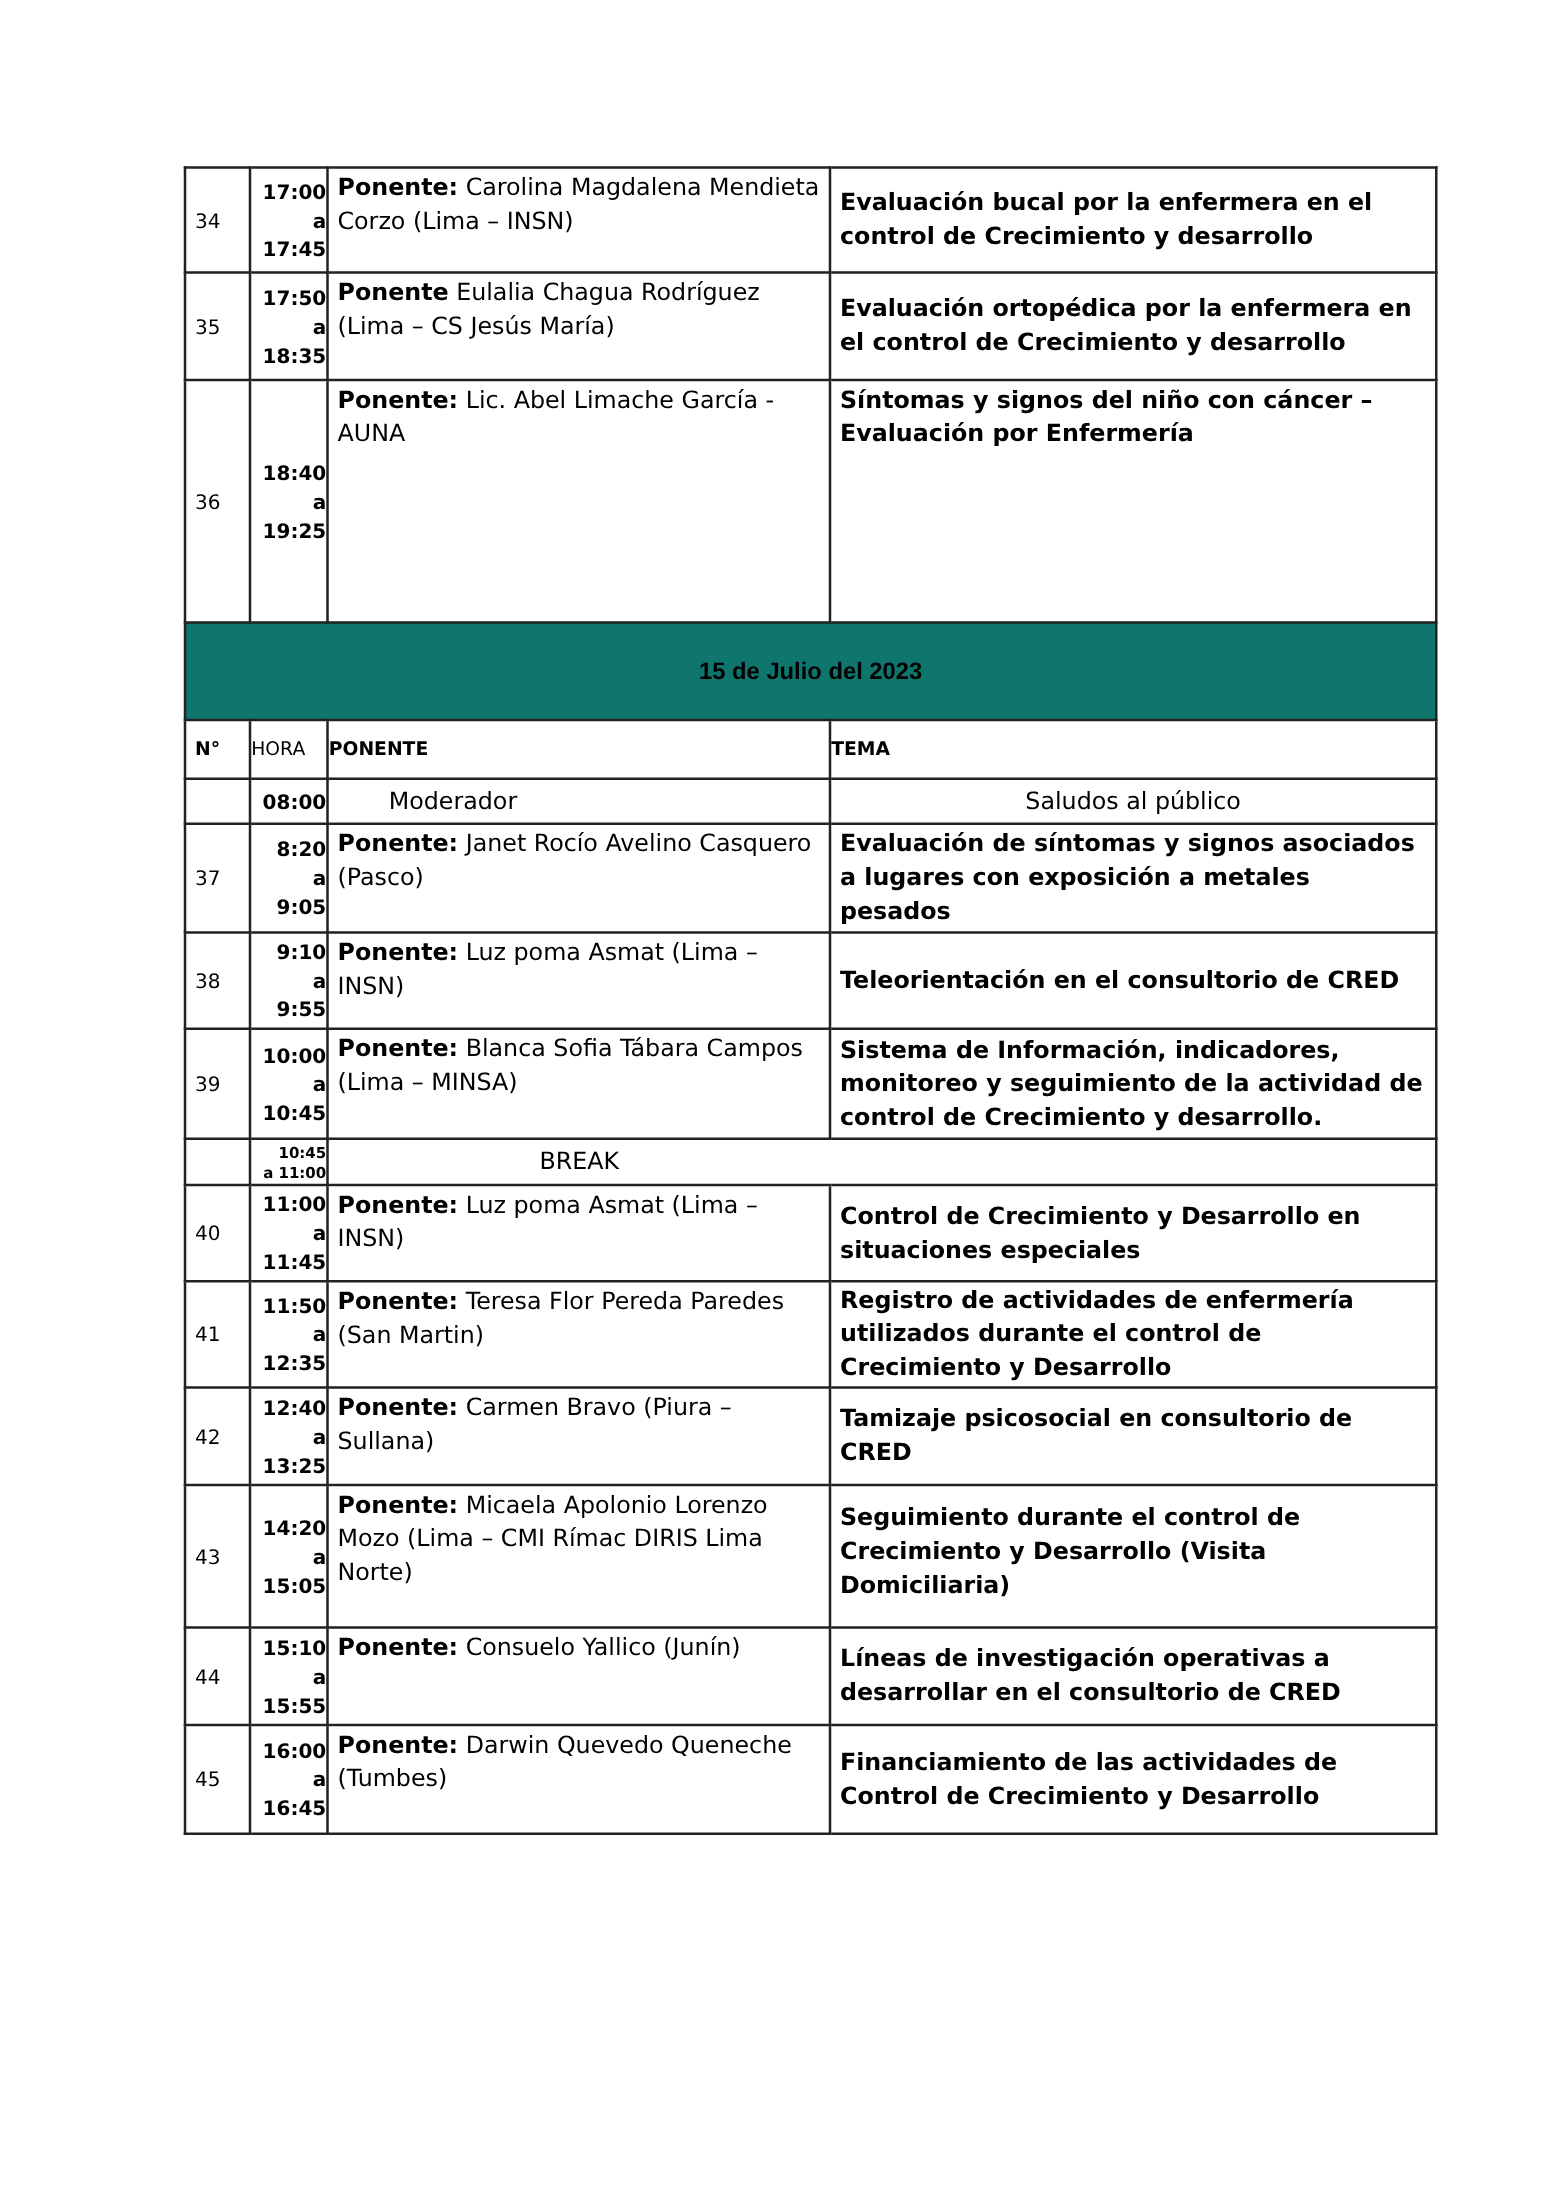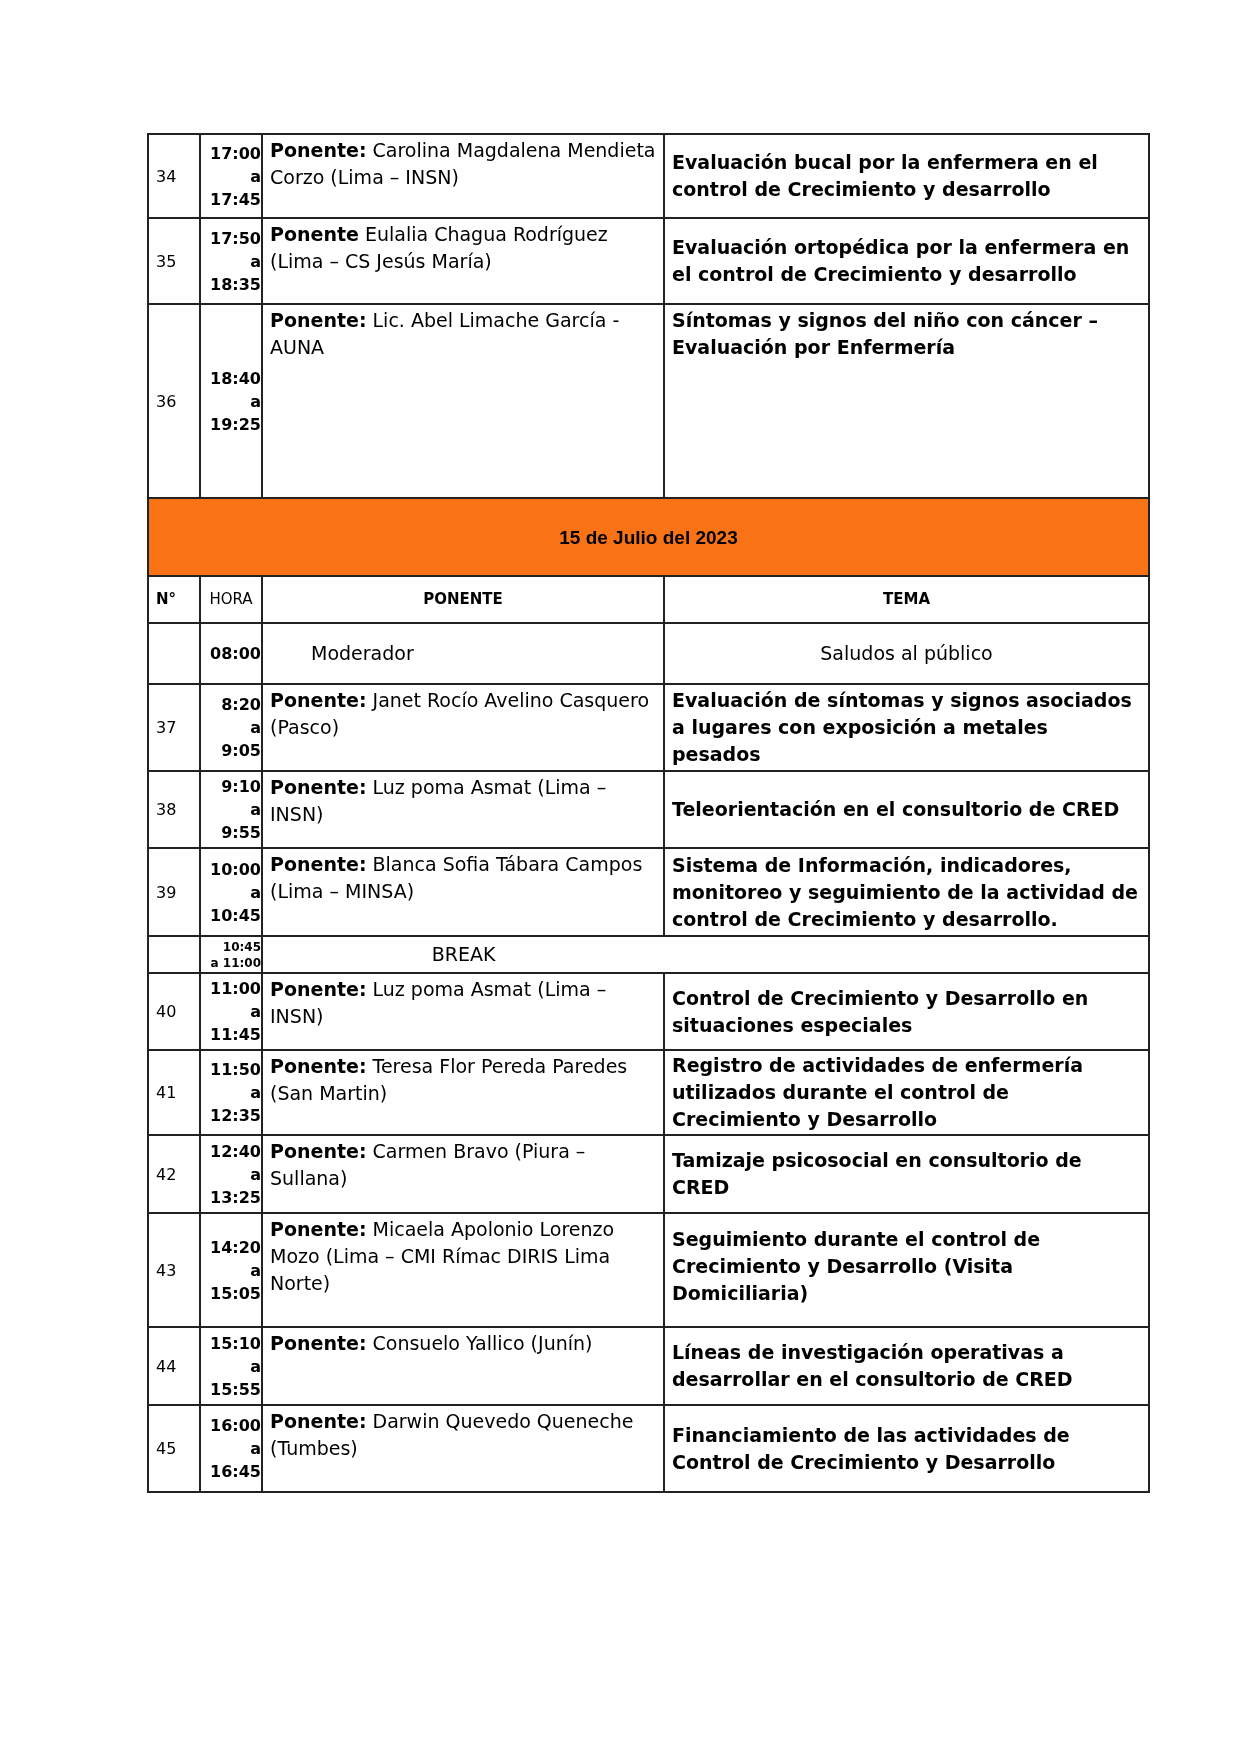--- a/index.html
+++ b/index.html
@@ -20,24 +20,24 @@
     col.c-pon { width: 402px; }
     col.c-tema { width: 485px; }
     .num { padding-left: 7px !important; font-size: 16px !important; }
     .hora { text-align: right; font-size: 16px !important; line-height: 23px !important; font-weight: bold; }
     .hora .small { font-size: 12px; line-height: 16px; display: block; }
     .pon { vertical-align: top !important; padding: 2px 6px 0 7px !important; font-size: 19px !important; }
     .pon b { font-weight: bold; }
     .tema { padding: 0 6px 0 7px !important; font-weight: bold; font-size: 19px !important; }
     .tema.top { vertical-align: top !important; padding-top: 2px !important; }
     .banner td {
-      background: #f97316; text-align: center; font-family: "Liberation Sans", sans-serif;
+      background: #0f766e; text-align: center; font-family: "Liberation Sans", sans-serif;
       font-weight: bold; font-size: 21px;
     }
-    .hdr td { font-size: 15px !important; text-align: center; }
+    .hdr td { font-size: 15px !important; text-align: left; }
     .hdr .hnum { text-align: left; padding-left: 7px; font-weight: bold; }
     .hdr .bold { font-weight: bold; }
     .moder { padding-left: 48px !important; }
     .center { text-align: center; margin-top: 34px; }
     .break-label { text-align: center; font-size: 19px !important; }
     .break-label.bold { font-weight: bold; }
     .noborder-top td { border-top: none; }
     .no-bottom { border-bottom: none !important; }
     .noright { border-right: none !important; }
   </style>
@@ -77,21 +77,21 @@
       <td colspan="4">15 de Julio del 2023</td>
     </tr>
 
     <tr class="hdr" style="height:47px">
       <td class="hnum">N°</td>
       <td>HORA</td>
       <td class="bold">PONENTE</td>
       <td class="bold">TEMA</td>
     </tr>
 
-    <tr style="height:61px">
+    <tr style="height:36px">
       <td class="num"></td>
       <td class="hora">08:00</td>
       <td class="moder">Moderador</td>
       <td class="center">Saludos al público</td>
     </tr>
 
     <tr style="height:87px">
       <td class="num">37</td>
       <td class="hora"><span>8:20</span><br><span>a</span><br><span>9:05</span></td>
       <td class="pon"><b>Ponente:</b> <span>Janet Rocío Avelino Casquero (Pasco)</span></td>

